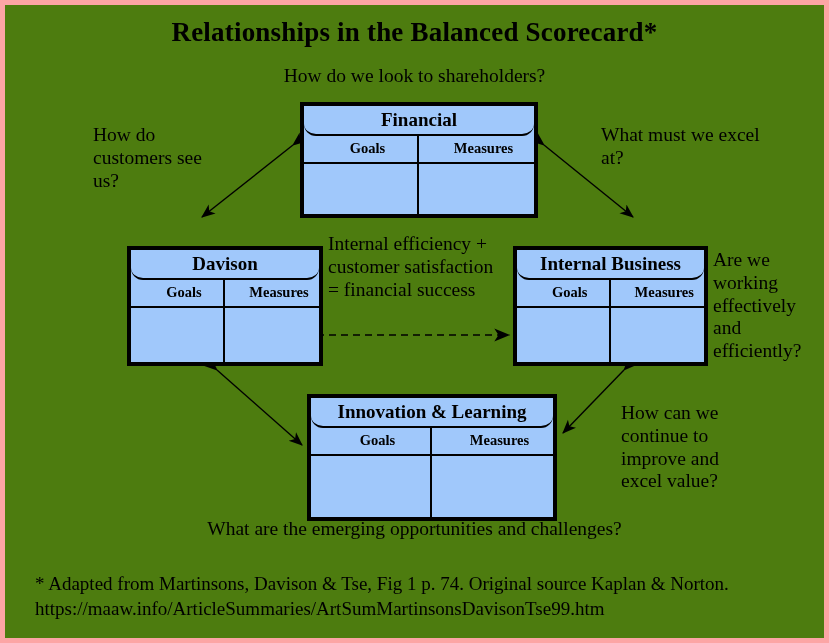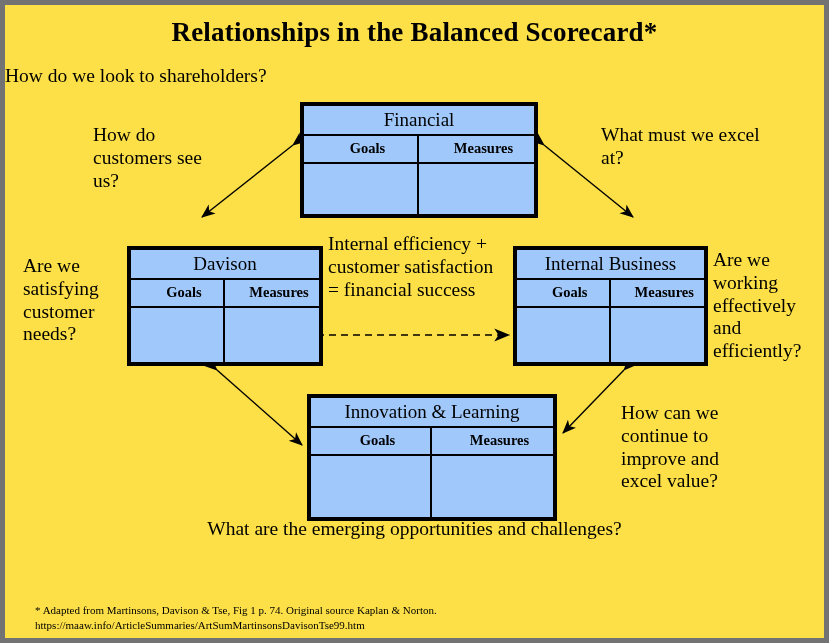--- a/index.html
+++ b/index.html
@@ -5,23 +5,23 @@
 <style>
   html, body {
     margin: 0;
     padding: 0;
     background: #ffffff;
   }
   #page {
     position: relative;
     width: 829px;
     height: 643px;
-    background: #fde047;
-    box-sizing: border-box;
-    border: 5px solid #737373;
+    background: #4d7c0f;
+    box-sizing: border-box;
+    border: 5px solid #fca5a5;
     overflow: hidden;
     font-family: "Liberation Serif", "DejaVu Serif", serif;
     color: #000000;
   }
   #canvas {
     position: absolute;
     left: 0; top: 0;
     width: 819px;
     height: 633px;
   }
@@ -53,26 +53,27 @@
 
   
   .card {
     position: absolute;
     box-sizing: border-box;
     background: #a0c8fb;
     border: 4px solid #000000;
   }
   .card .card-title {
     text-align: center;
-    font-weight: normal;
+    font-weight: bold;
     font-size: 19px;
     line-height: 1.0;
     padding: 4px 2px 5px 2px;
     border-bottom: 2px solid #000;
     white-space: nowrap;
+    border-radius: 12px;
   }
   .card .cols {
     display: flex;
     border-bottom: 2px solid #000;
   }
   .card .col-head {
     flex: 1 1 50%;
     text-align: center;
     font-weight: bold;
     font-size: 14.5px;
@@ -97,36 +98,36 @@
     display: flex;
     flex-direction: column;
     height: 100%;
   }
 
   #card-financial  { left: 295px; top: 97px;  width: 238px; height: 116px; }
   #card-customer   { left: 122px; top: 241px; width: 196px; height: 120px; }
   #card-internal   { left: 508px; top: 241px; width: 195px; height: 120px; }
   #card-innovation { left: 302px; top: 373px; width: 250px; height: 127px; margin-top: 16px; }
 
-  #q-top      { left: 0px;   top: 60px;  width: 819px; text-align: left; }
+  #q-top      { left: 0px;   top: 60px;  width: 819px; text-align: center; }
   #q-left-top { left: 88px;  top: 119px; width: 130px; }
   #q-right-top{ left: 596px; top: 119px; width: 160px; }
   #q-left-mid { left: 18px;  top: 250px; width: 115px; }
   #q-right-mid{ left: 708px; top: 244px; width: 115px; }
   #q-center   { left: 323px; top: 228px; width: 180px; }
   #q-left-bot { left: 88px;  top: 395px; width: 165px; }
   #q-right-bot{ left: 616px; top: 397px; width: 135px; }
   #q-bottom   { left: 0px;   top: 513px; width: 819px; text-align: center; }
 
   .footnote {
     position: absolute;
     left: 30px;
-    top: 598px;
+    top: 566px;
     width: 760px;
-    font-size: 11px;
+    font-size: 19px;
     line-height: 1.32;
   }
   .footnote .line2 { display: block; }
 </style>
 </head>
 <body>
 
 <div id="page">
   <div id="canvas">
 
@@ -152,21 +153,20 @@
     </svg>
 
     <div class="title">Relationships in the Balanced Scorecard*</div>
 
     <div class="qtext center" id="q-top">How do we look to shareholders?</div>
 
     <div class="qtext" id="q-left-top">How do customers see us?</div>
 
     <div class="qtext" id="q-right-top">What must we excel at?</div>
 
-    <div class="qtext" id="q-left-mid">Are we satisfying customer needs?</div>
 
     <div class="qtext" id="q-right-mid">Are we working effectively and efficiently?</div>
 
     <div class="qtext" id="q-center">Internal efficiency + customer satisfaction = financial success</div>
 
 
     <div class="qtext" id="q-right-bot">How can we continue to improve and excel value?</div>
 
     <div class="qtext center" id="q-bottom">What are the emerging opportunities and challenges?</div>
 

